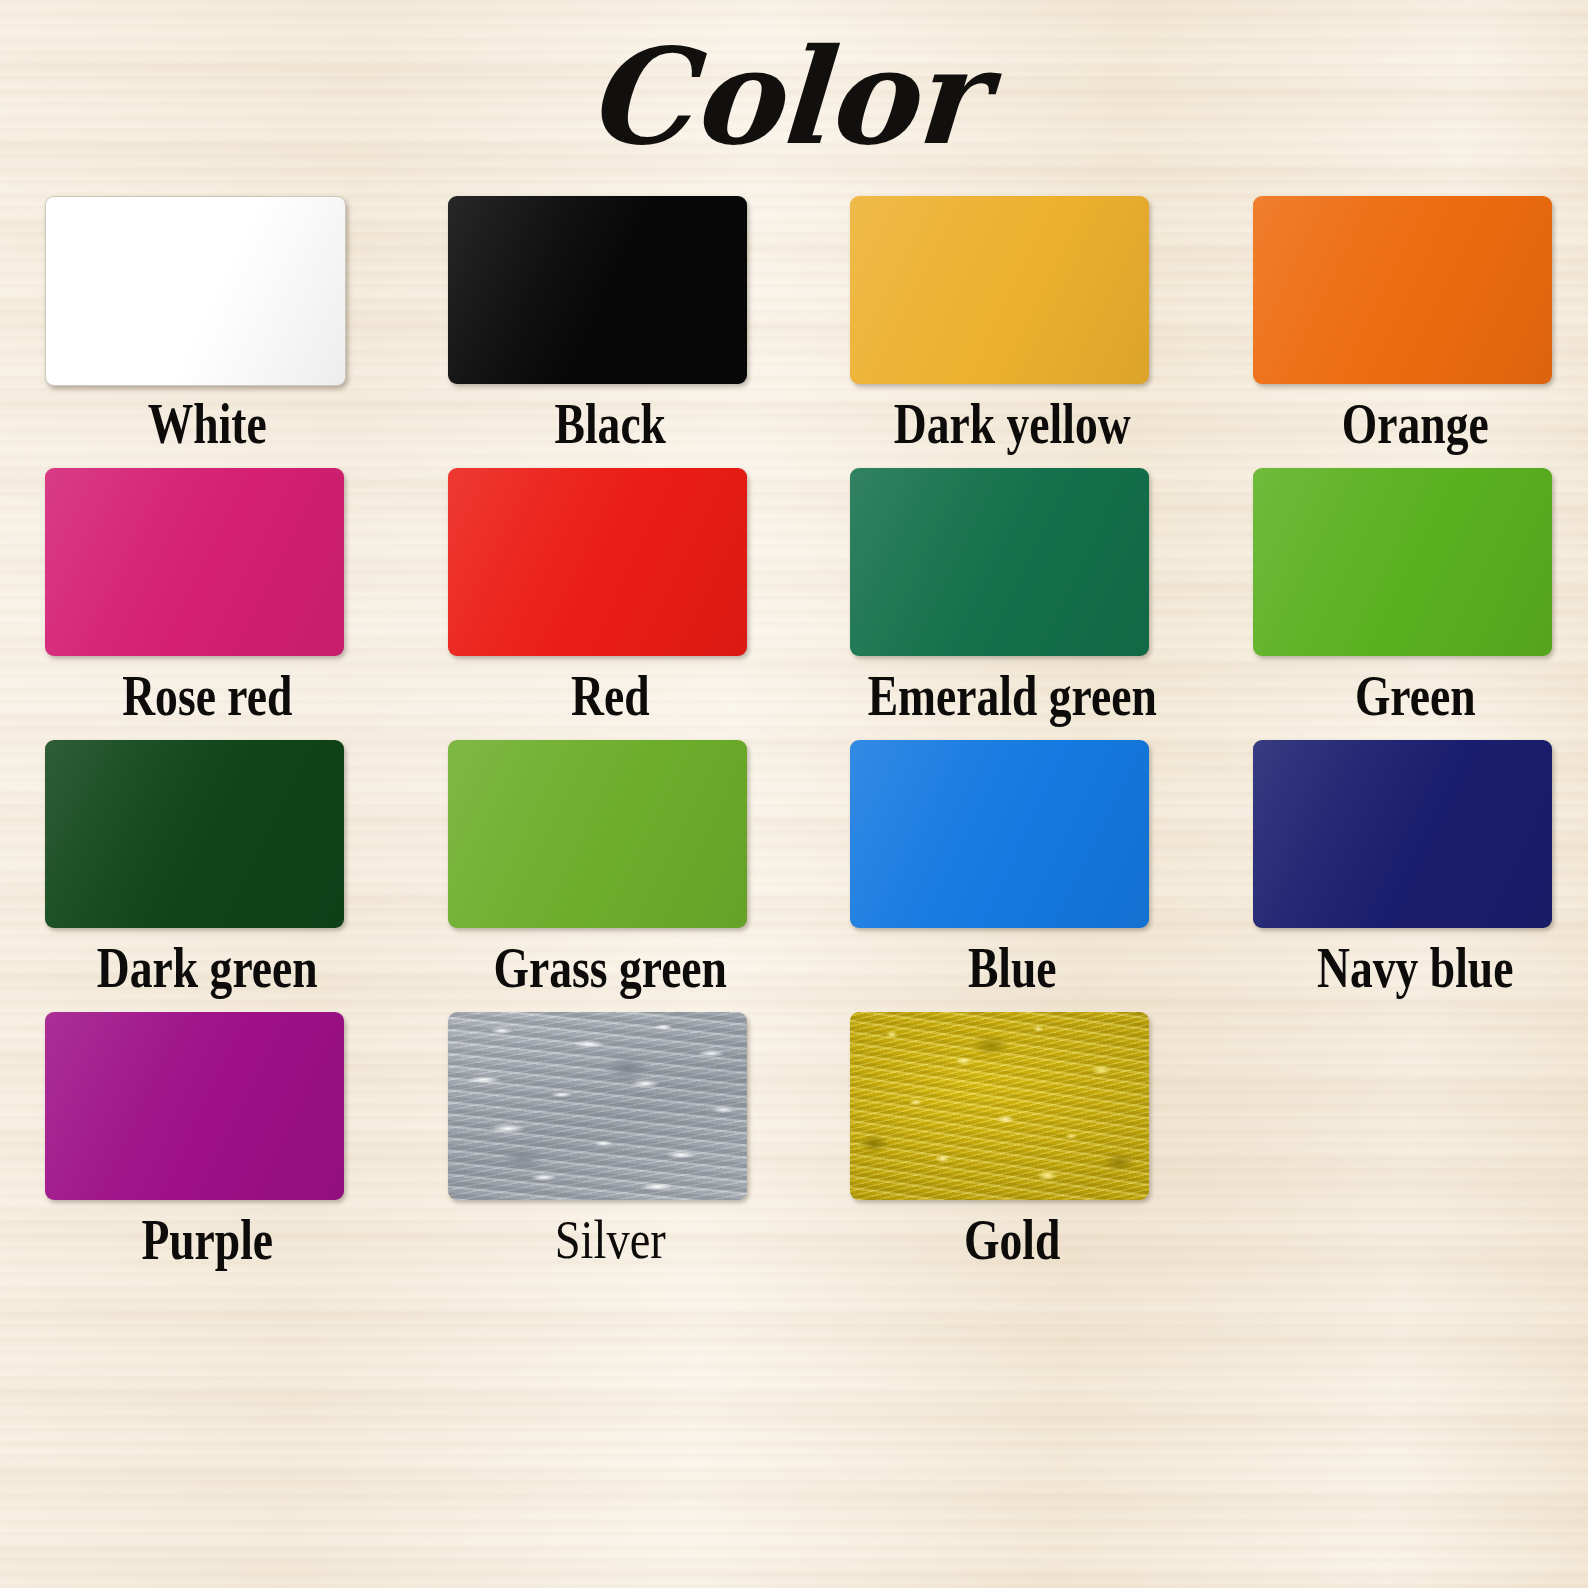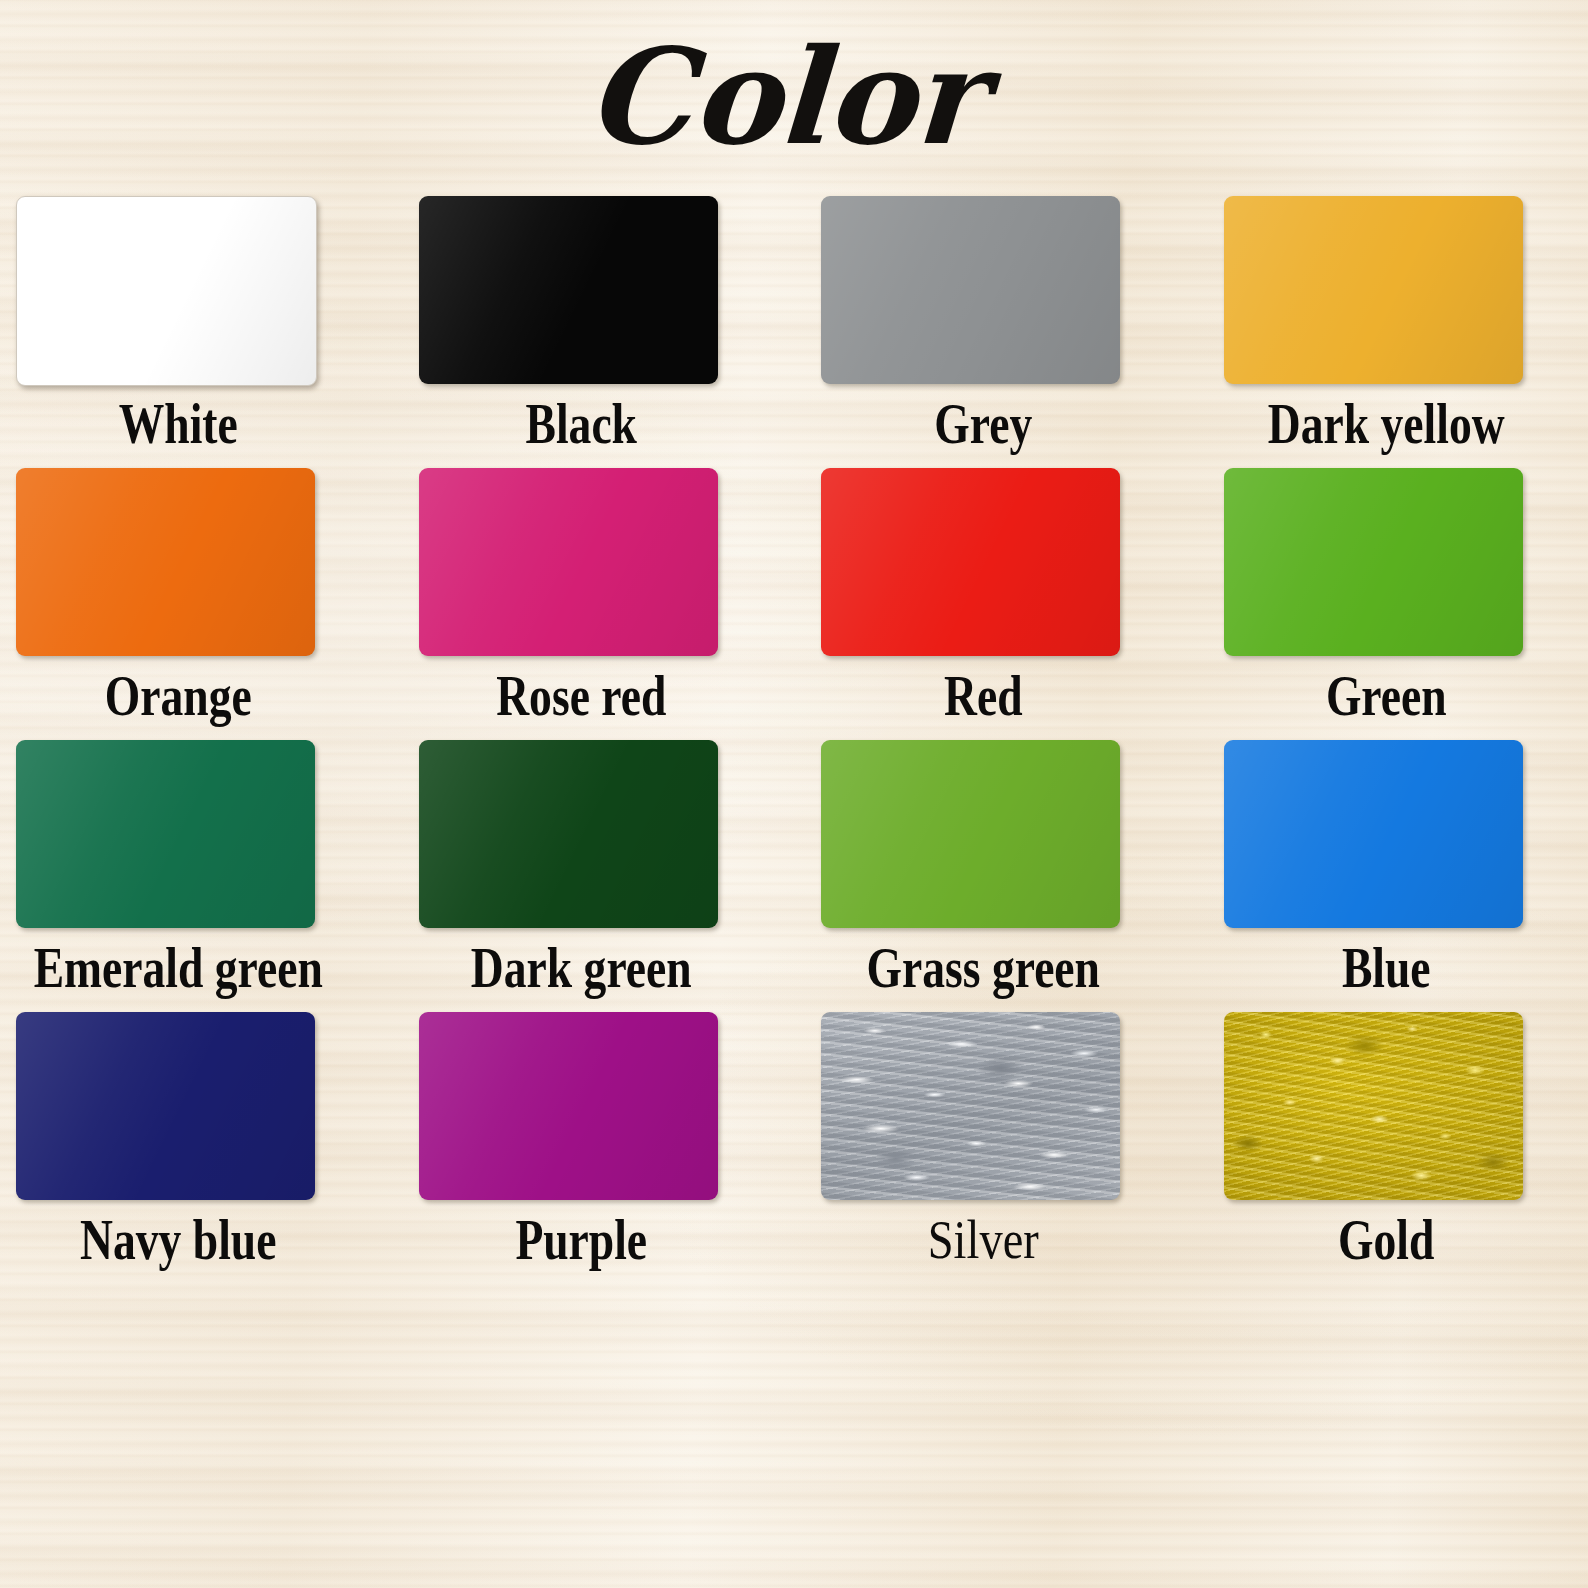--- a/index.html
+++ b/index.html
@@ -50,21 +50,21 @@
     font-size:132px;
     line-height:150px;
     color:#12100e;
     letter-spacing:-2px;
     transform:skewX(-6deg);
   }
 
   
   .grid{
     position:absolute;
-    top:196px;left:16px;
+    top:196px;left:45px;
     width:1532px;
     display:grid;
     grid-template-columns:repeat(4,1fr);
     grid-auto-rows:272px;
     column-gap:78px;
     row-gap:0px;
     text-decoration:underline;
   }
   .cell{position:relative;}
 
@@ -157,26 +157,20 @@
         </div>
         <div class="label">White</div>
       </div>
       <div class="cell">
         <div class="swatch" style="background-color: rgb(7, 7, 7);">
           <div class="sheen"></div>
         </div>
         <div class="label">Black</div>
       </div>
       <div class="cell">
-        <div class="swatch" style="background-color: rgb(142, 145, 147);">
-          <div class="sheen"></div>
-        </div>
-        <div class="label">Grey</div>
-      </div>
-      <div class="cell">
         <div class="swatch" style="background-color: rgb(237, 176, 46);">
           <div class="sheen"></div>
         </div>
         <div class="label">Dark yellow</div>
       </div>
       <div class="cell">
         <div class="swatch" style="background-color: rgb(237, 107, 15);">
           <div class="sheen"></div>
         </div>
         <div class="label">Orange</div>
@@ -187,30 +181,30 @@
         </div>
         <div class="label">Rose red</div>
       </div>
       <div class="cell">
         <div class="swatch" style="background-color: rgb(235, 28, 21);">
           <div class="sheen"></div>
         </div>
         <div class="label">Red</div>
       </div>
       <div class="cell">
+        <div class="swatch" style="background-color: rgb(19, 112, 75);">
+          <div class="sheen"></div>
+        </div>
+        <div class="label">Emerald green</div>
+      </div>
+      <div class="cell">
         <div class="swatch" style="background-color: rgb(90, 176, 31);">
           <div class="sheen"></div>
         </div>
         <div class="label">Green</div>
-      </div>
-      <div class="cell">
-        <div class="swatch" style="background-color: rgb(19, 112, 75);">
-          <div class="sheen"></div>
-        </div>
-        <div class="label">Emerald green</div>
       </div>
       <div class="cell">
         <div class="swatch" style="background-color: rgb(15, 69, 24);">
           <div class="sheen"></div>
         </div>
         <div class="label">Dark green</div>
       </div>
       <div class="cell">
         <div class="swatch" style="background-color: rgb(109, 173, 43);">
           <div class="sheen"></div>

